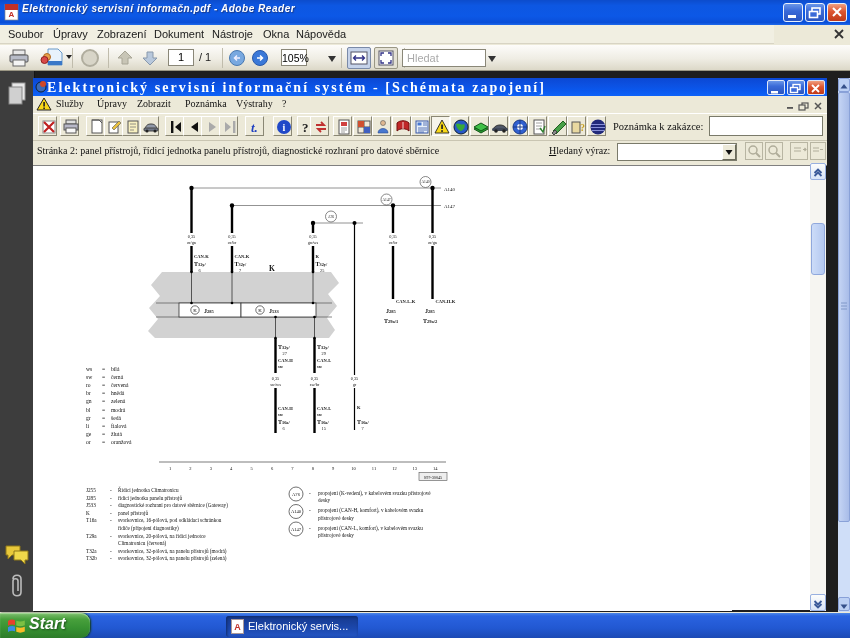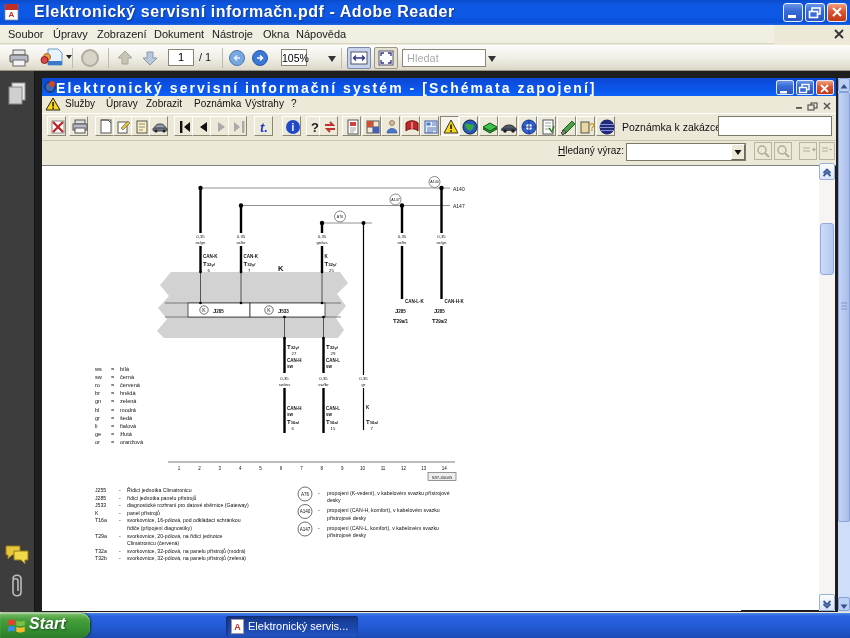--- a/index.html
+++ b/index.html
@@ -3,40 +3,40 @@
 <meta charset="utf-8">
 <style>
   * { margin:0; padding:0; box-sizing:border-box; }
   html,body { width:850px; height:638px; overflow:hidden; font-family:"Liberation Sans",sans-serif; }
   .abs { position:absolute; }
   #stage { position:relative; width:850px; height:638px; background:#ece9d8; }
 
   
   #tbar { left:0; top:0; width:850px; height:25px;
     background:linear-gradient(180deg,#0c4ccc 0%,#0d57e2 22%,#0c58e6 65%,#0a4fd8 90%,#1a64e8 98%,#0a3eb0 100%); }
-  #tbar .ttext { position:absolute; left:34px; top:3px; color:#fff; font-size:16px; font-weight:bold; letter-spacing:0.55px; text-shadow:1px 1px 1px #1a3a8a; }
+  #tbar .ttext { position:absolute; left:22px; top:3px; color:#fff; font-size:10px; font-weight:bold; letter-spacing:0.55px; text-shadow:1px 1px 1px #1a3a8a;font-style:italic; }
   .xpbtn { position:absolute; top:3px; width:20px; height:19px; border-radius:3px; border:1px solid #e8f0fc;
     background:linear-gradient(180deg,#6a96e8 0%,#3a6ad8 40%,#2a55c0 100%); color:#fff; }
   .xpbtn.close { background:linear-gradient(180deg,#f0a080 0%,#dd5530 45%,#c03a18 100%); }
   .xpbtn svg { position:absolute; left:0; top:0; }
 
   
   #omenu { left:0; top:25px; width:774px; height:19px; background:#f1efe2; border-bottom:1px solid #d8d4c4; color:#1a1a1a; font-size:11px; }
   #omenu span { position:absolute; top:3px; }
 
   
   #otool { left:0; top:45px; width:850px; height:26px; background:linear-gradient(180deg,#fdfcfa 0%,#efede4 55%,#dcd8c8 100%); border-bottom:1px solid #9b9784; }
   .osep { position:absolute; top:3px; width:1px; height:20px; background:#c0bcac; }
 
   
   #docarea { left:0; top:71px; width:850px; height:541px; background:#1e1e1e; }
   #sidebar { left:0; top:0px; width:35px; height:541px; background:#3d3d3d; border-right:1px solid #141414; }
 
   
-  #iwin { left:42px; top:7px; width:699px; height:533px; background:#fff; }
+  #iwin { left:33px; top:7px; width:699px; height:533px; background:#fff;font-family:Liberation Serif, serif; }
   #ititle { left:0; top:0; width:794px; height:18px;
     background:linear-gradient(180deg,#0b48d4 0%,#0c50e0 35%,#0a58ee 70%,#0d62f8 100%); }
   #ititle .ttext { position:absolute; left:14px; top:1.5px; color:#fff; font-size:14px; font-weight:bold; letter-spacing:2.05px; }
   .ixpbtn { position:absolute; top:1.5px; width:18px; height:15px; border-radius:2px; border:1px solid #dfe8f8;
     background:linear-gradient(180deg,#6a96e8 0%,#3a6ad8 40%,#2a55c0 100%); }
   .ixpbtn.close { background:linear-gradient(180deg,#f0a080 0%,#dd5530 45%,#c03a18 100%); }
   #imenu { left:0; top:18px; width:794px; height:17px; background:#ece9d8; font-size:10px; color:#111; }
   #imenu span { position:absolute; top:2px; }
   #itool { left:0; top:35px; width:794px; height:27px; background:#ece9d8; border-top:1px solid #fff; }
   .tbtn { position:absolute; top:2px; width:19px; height:20px; border:1px solid; border-color:#fff #8a8774 #8a8774 #fff; background:#ece9d8; }
@@ -399,20 +399,21 @@
 <div class="tbtn" style="left:554px">
             <svg width="18" height="18" viewBox="0 0 18 18">
               <circle cx="9" cy="9" r="7.5" fill="#222a7a"></circle>
               <path d="M2 6.5 h14 M2 9.5 h14 M3 12.5 h12" stroke="#8890d8" stroke-width="1.2"></path>
             </svg>
           </div>
 <div class="abs" style="left:580px;top:7px;font-size:10.5px;color:#111">Poznámka k zakázce:</div>
 <div class="abs" style="left:676px;top:2px;width:114px;height:20px;background:#fff;border:1px solid #7a7a6a"></div>
         </div>
       <div id="isearch" class="abs">
+        <div class="abs" style="left:4px;top:4px;color:#111">Stránka 2: panel přístrojů, řídicí jednotka panelu přístrojů, diagnostické rozhraní pro datové sběrnice</div>
         <div class="abs" style="left:516px;top:4px;color:#111"><u>H</u>ledaný výraz:</div>
         <div class="abs" style="left:584px;top:1.5px;width:120px;height:18px;background:#fff;border:1px solid #7a7a6a"></div>
         <div class="abs" style="left:689px;top:2.5px;width:14px;height:16px;background:#ece9d8;border:1px solid;border-color:#fff #6a6a5a #6a6a5a #fff">
           <svg width="12" height="14">
               <path d="M2.5 5 L9.5 5 L6 10 Z" fill="#111"></path>
             </svg>
         </div>
         <div class="abs" style="left:712px;top:1px;width:18px;height:18px;border:1px solid #b8b5a2;background:#ece9d8"><svg width="16" height="16">
               <circle cx="7" cy="7" r="4" fill="none" stroke="#b0ad9a" stroke-width="1.5"></circle>
               <path d="M10 10 L14 14" stroke="#b0ad9a" stroke-width="2"></path>

